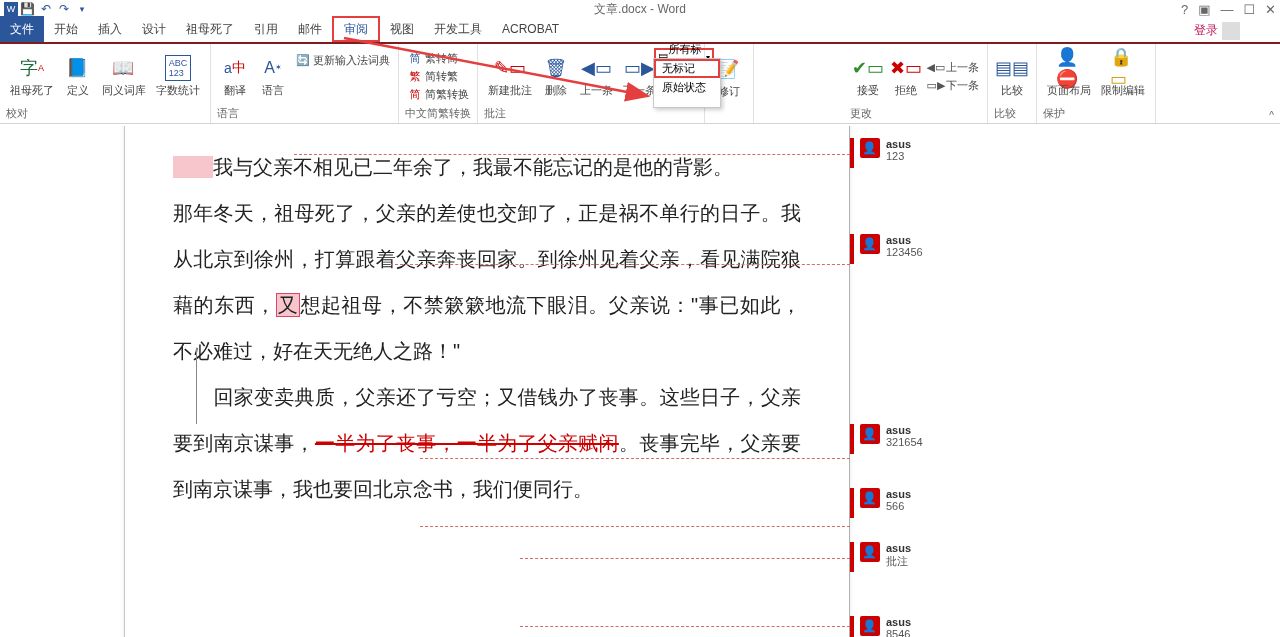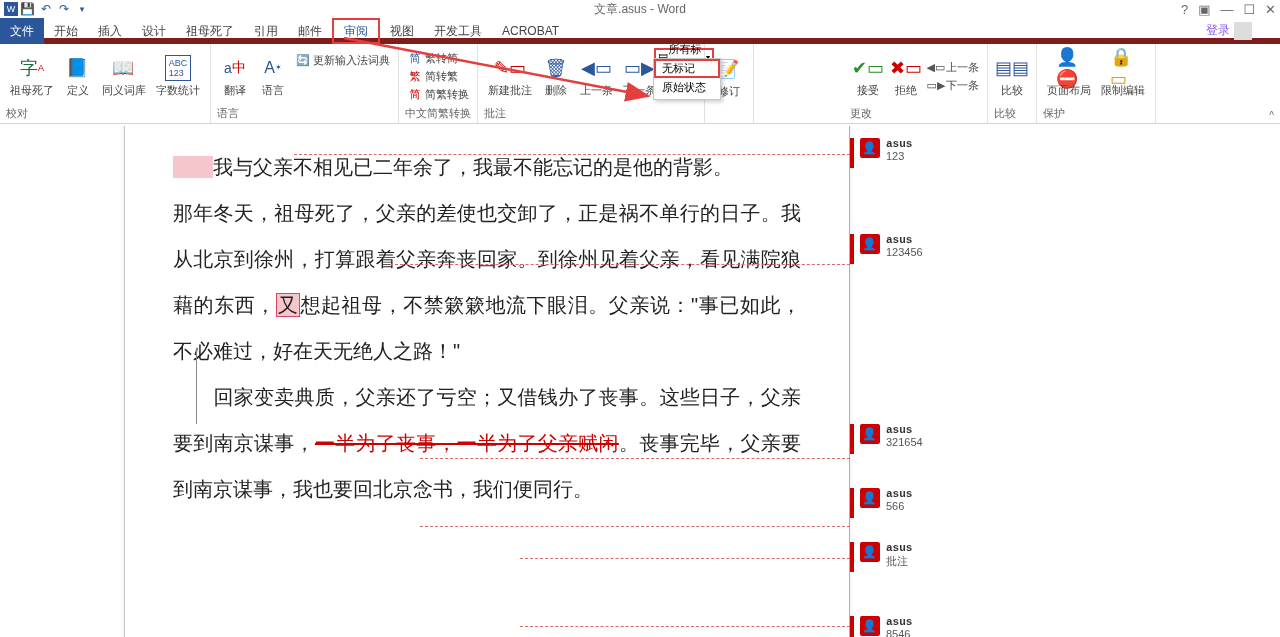--- a/index.html
+++ b/index.html
@@ -6,77 +6,77 @@
 body { background: #fff; width: 1280px; height: 637px; overflow: hidden; position: relative; font-size: 12px; }
 
 
 .titlebar { height: 18px; background: #fff; display: flex; align-items: center; padding: 0 4px; border-bottom: 0; }
 .qat { display: flex; align-items: center; gap: 2px; }
 .qat-icon { width: 16px; height: 16px; display: inline-flex; align-items: center; justify-content: center; font-size: 12px; color: #2b579a; }
 .title { position: absolute; left: 50%; transform: translateX(-50%); font-size: 12px; color: #666; }
 .win-controls { margin-left: auto; display: flex; align-items: center; gap: 10px; color: #666; font-size: 13px; }
 
 
-.ribbon-tabs { height: 26px; display: flex; align-items: flex-start; background: #fff; border-bottom: 6px solid #7f1d1d; position: relative; }
+.ribbon-tabs { height: 26px; display: flex; align-items: flex-end; background: #fff; border-bottom: 2px solid #7f1d1d; position: relative; }
 .rtab { padding: 0 10px; height: 26px; display: flex; align-items: center; font-size: 12px; color: #444; cursor: pointer; }
 .rtab.file { background: #2b579a; color: #fff; }
 .rtab.active { color: #2b579a; border: 2px solid #e53e3e; }
-.login { position: absolute; right: 28px; top: 4px; font-size: 12px; color: #8b5cf6; }
+.login { position: absolute; right: 40px; top: 4px; font-size: 12px; color: #be185d; }
 .login-avatar { width: 18px; height: 18px; background: #ddd; display: inline-block; vertical-align: middle; margin-left: 4px; }
 
 
 .ribbon-body { height: 80px; background: #fff; border-bottom: 1px solid #d4d4d4; display: flex; position: relative; }
 .rgroup { border-right: 1px solid #e1e1e1; padding: 2px 6px 0; display: flex; flex-direction: column; justify-content: space-between; }
 .rgroup-content { display: flex; align-items: center; gap: 2px; flex: 1; }
 .rgroup-label { font-size: 11px; color: #666; padding-bottom: 2px; }
 .rbtn { display: flex; flex-direction: column; align-items: center; justify-content: center; padding: 2px 4px; font-size: 11px; color: #444; min-width: 36px; }
 .rbtn .ico { width: 26px; height: 26px; display: flex; align-items: center; justify-content: center; font-size: 18px; color: #2b579a; margin-bottom: 2px; }
 .rbtn-sm { display: flex; align-items: center; gap: 2px; font-size: 11px; color: #444; padding: 1px 2px; }
 .rbtn-sm .ico-sm { width: 16px; height: 14px; display: inline-flex; align-items: center; justify-content: center; font-size: 11px; color: #555; }
 .vstack { display: flex; flex-direction: column; gap: 1px; }
 
 .markup-dd { border: 2px solid #e53e3e; padding: 0 2px; height: 18px; display: flex; align-items: center; font-size: 11px; position: absolute; }
 .markup-menu { position: absolute; left: 653px; top: 58px; background: #fff; border: 1px solid #c8c8c8; box-shadow: 2px 2px 4px rgba(0,0,0,.2); font-size: 11px; z-index: 30; }
-.markup-menu div { padding: 2px 14px 4px 8px; }
+.markup-menu div { padding: 2px 14px 12px 8px; }
 .markup-menu .sel { border: 2px solid #e53e3e; padding: 0 12px 0 6px; }
 
 
 .arrow-svg { position: absolute; left: 0; top: 0; pointer-events: none; z-index: 40; }
 
 
 .doc-area { position: absolute; top: 126px; left: 0; right: 0; bottom: 0; background: #fff; overflow: hidden; }
 .page { position: absolute; left: 124px; top: -10px; width: 726px; min-height: 680px; background: #fff; border-left: 1px solid #c8c8c8; border-right: 1px solid #c8c8c8; box-shadow: 0 0 4px rgba(0,0,0,.1); }
 .page-content { padding: 28px 48px 10px 48px; font-family: "SimSun", serif; font-size: 20px; line-height: 2.3; color: #222; text-align: justify; }
 .hl { background: #f7c6cc; }
 .hl-box { background: #f7c6cc; border: 1px solid #d46; padding: 0 1px; }
 .strike { color: #c00; text-decoration: line-through; }
 
 
 .rev-vline { position: absolute; top: 0; bottom: 0; width: 1px; background: #b0b0b0; }
 .revline { position: absolute; border-top: 1px dashed #d46a6a; height: 0; }
 .comment-bar { position: absolute; left: 850px; width: 4px; background: #c00; }
 .comment { position: absolute; left: 860px; display: flex; align-items: flex-start; gap: 6px; font-size: 11px; color: #444; }
 .avatar { width: 20px; height: 20px; border-radius: 2px; background: #c00; display: flex; align-items: center; justify-content: center; color: #fff; font-size: 12px; }
-.cm-body .name { font-weight: bold; color: #333; font-family: Liberation Mono, monospace; }
+.cm-body .name { font-weight: bold; color: #333; }
 .cm-body .txt { color: #555; }
 
 .cursor-line { position: absolute; left: 196px; width: 1px; background: #888; }
 </style>
 </head>
 <body>
 
 <div class="titlebar">
   <div class="qat">
     <span class="qat-icon" style="background:#2b579a;color:#fff;width:14px;height:14px;font-size:9px;">W</span>
     <span class="qat-icon">💾</span>
     <span class="qat-icon">↶</span>
     <span class="qat-icon">↷</span>
     <span class="qat-icon" style="font-size:9px;">▾</span>
   </div>
-  <div class="title">文章.asus - Word</div>
+  <div class="title">文章.docx - Word</div>
   <div class="win-controls">
     <span>?</span>
     <span>▣</span>
     <span>—</span>
     <span>☐</span>
     <span>✕</span>
   </div>
 </div>
 
 <div class="ribbon-tabs">

